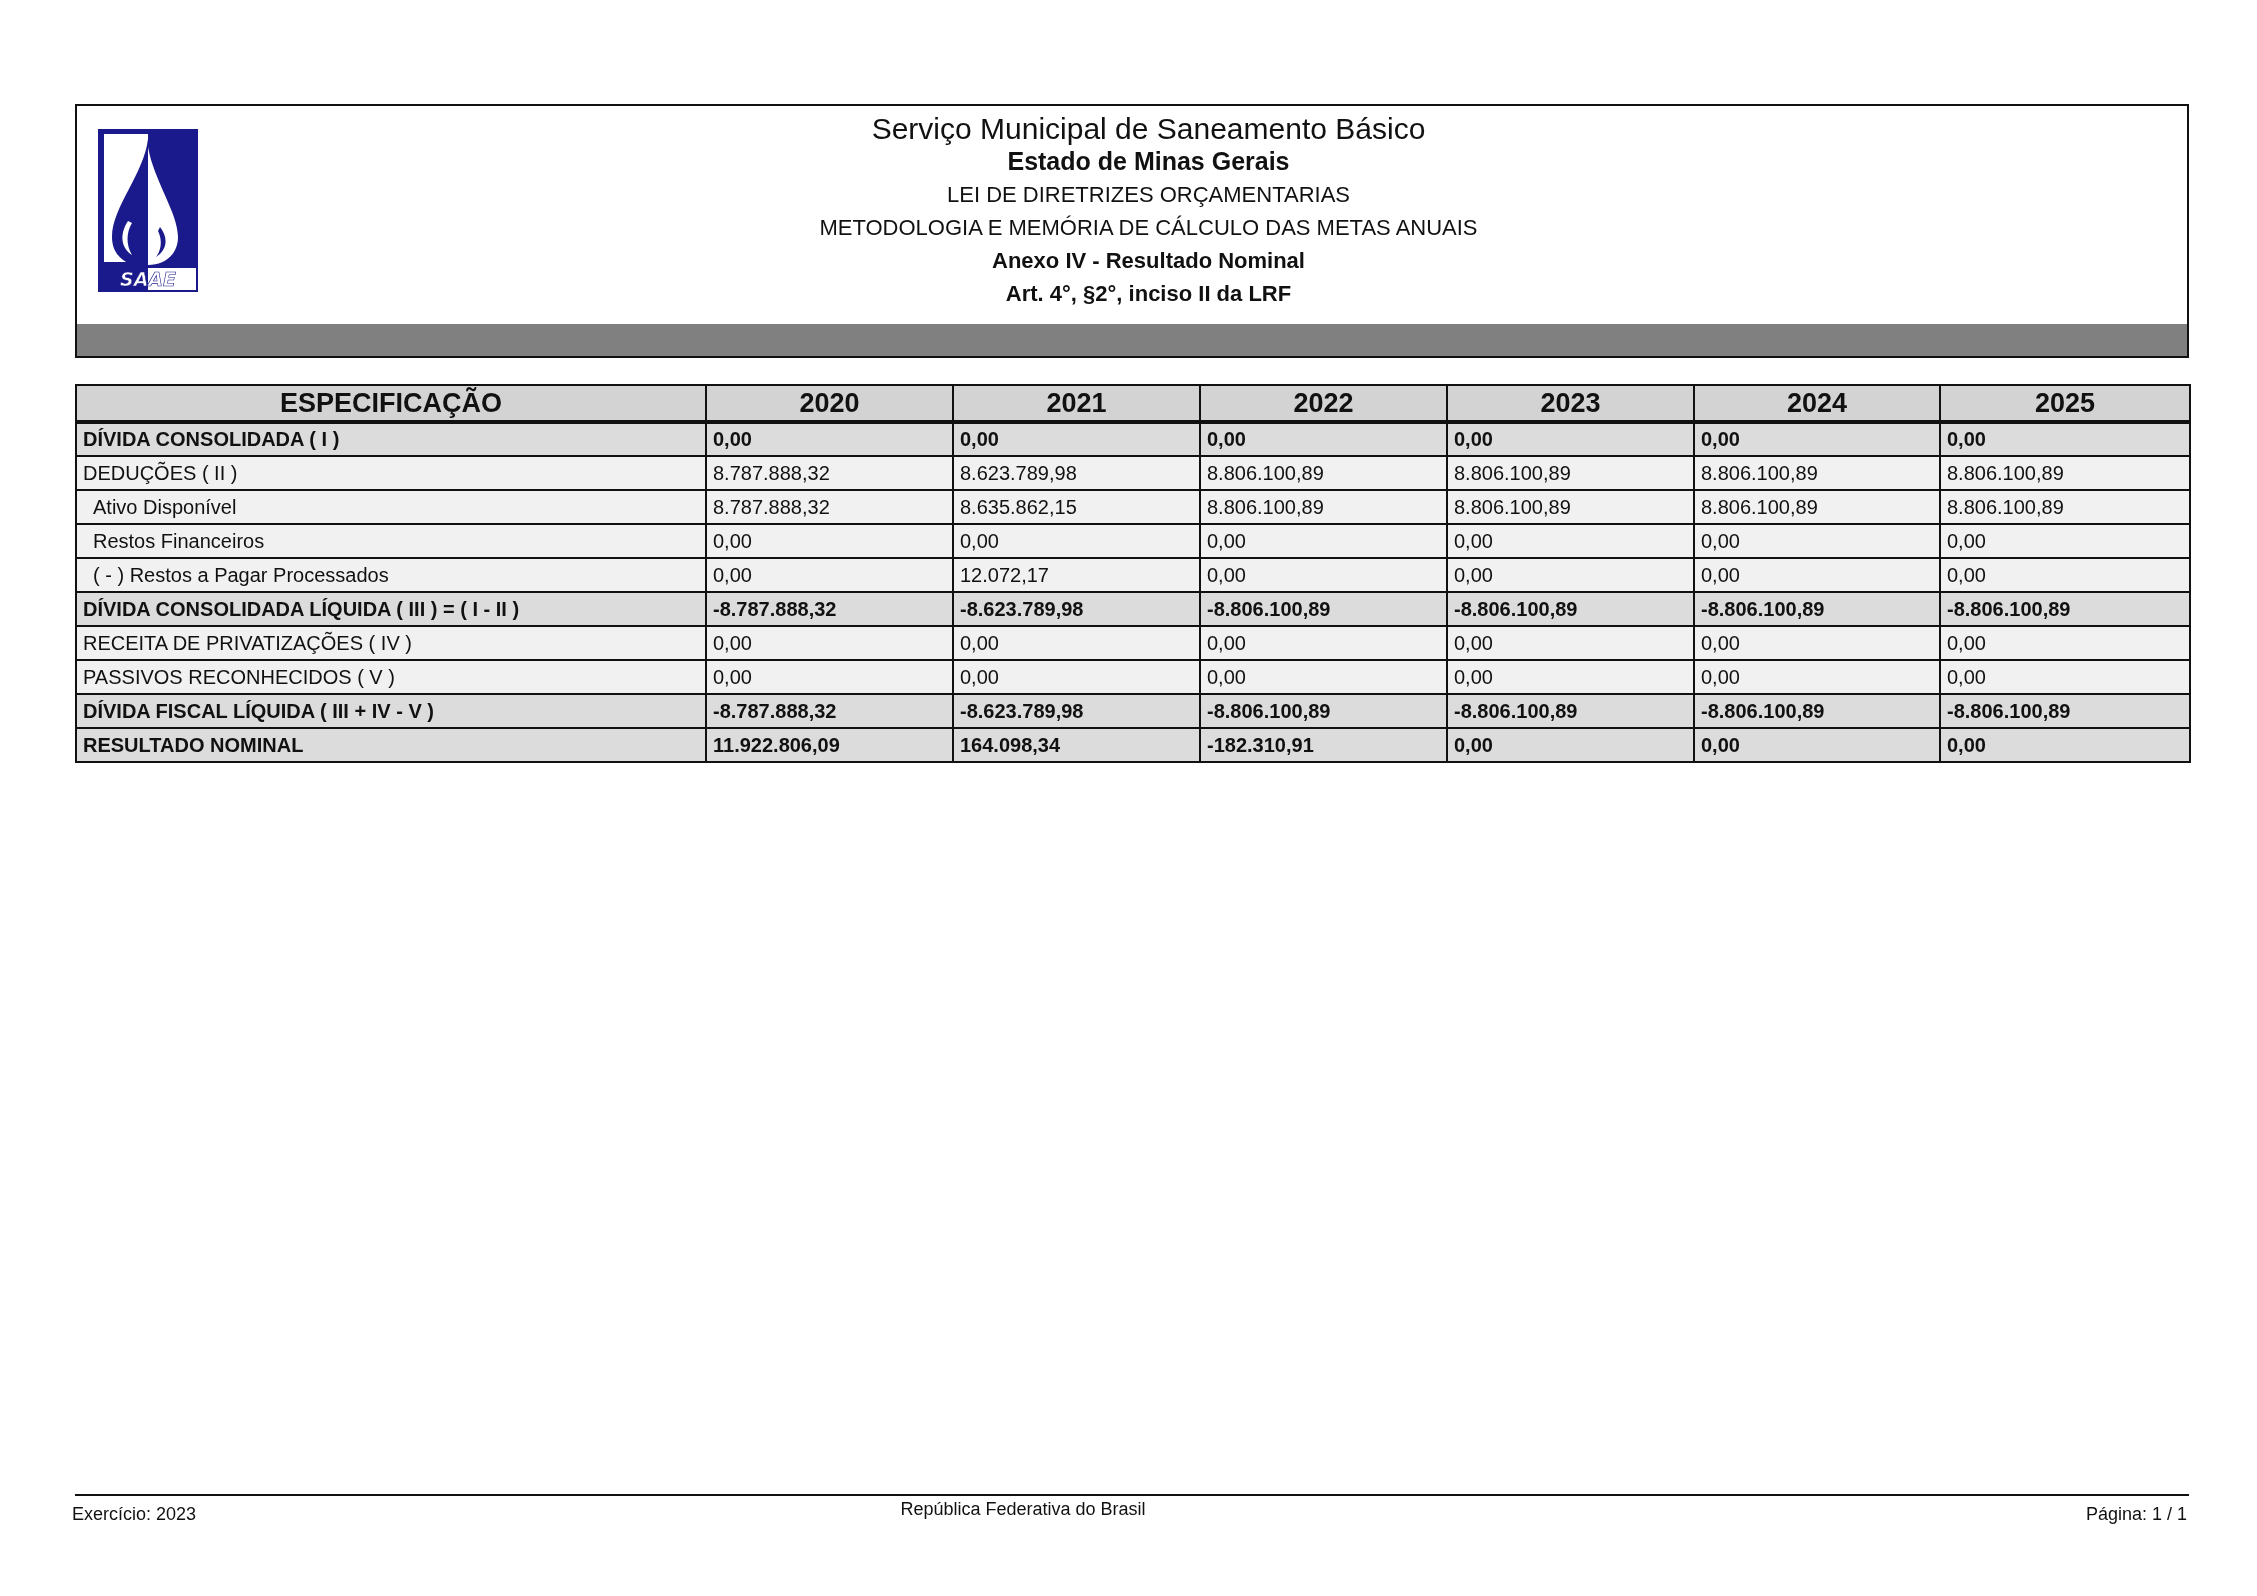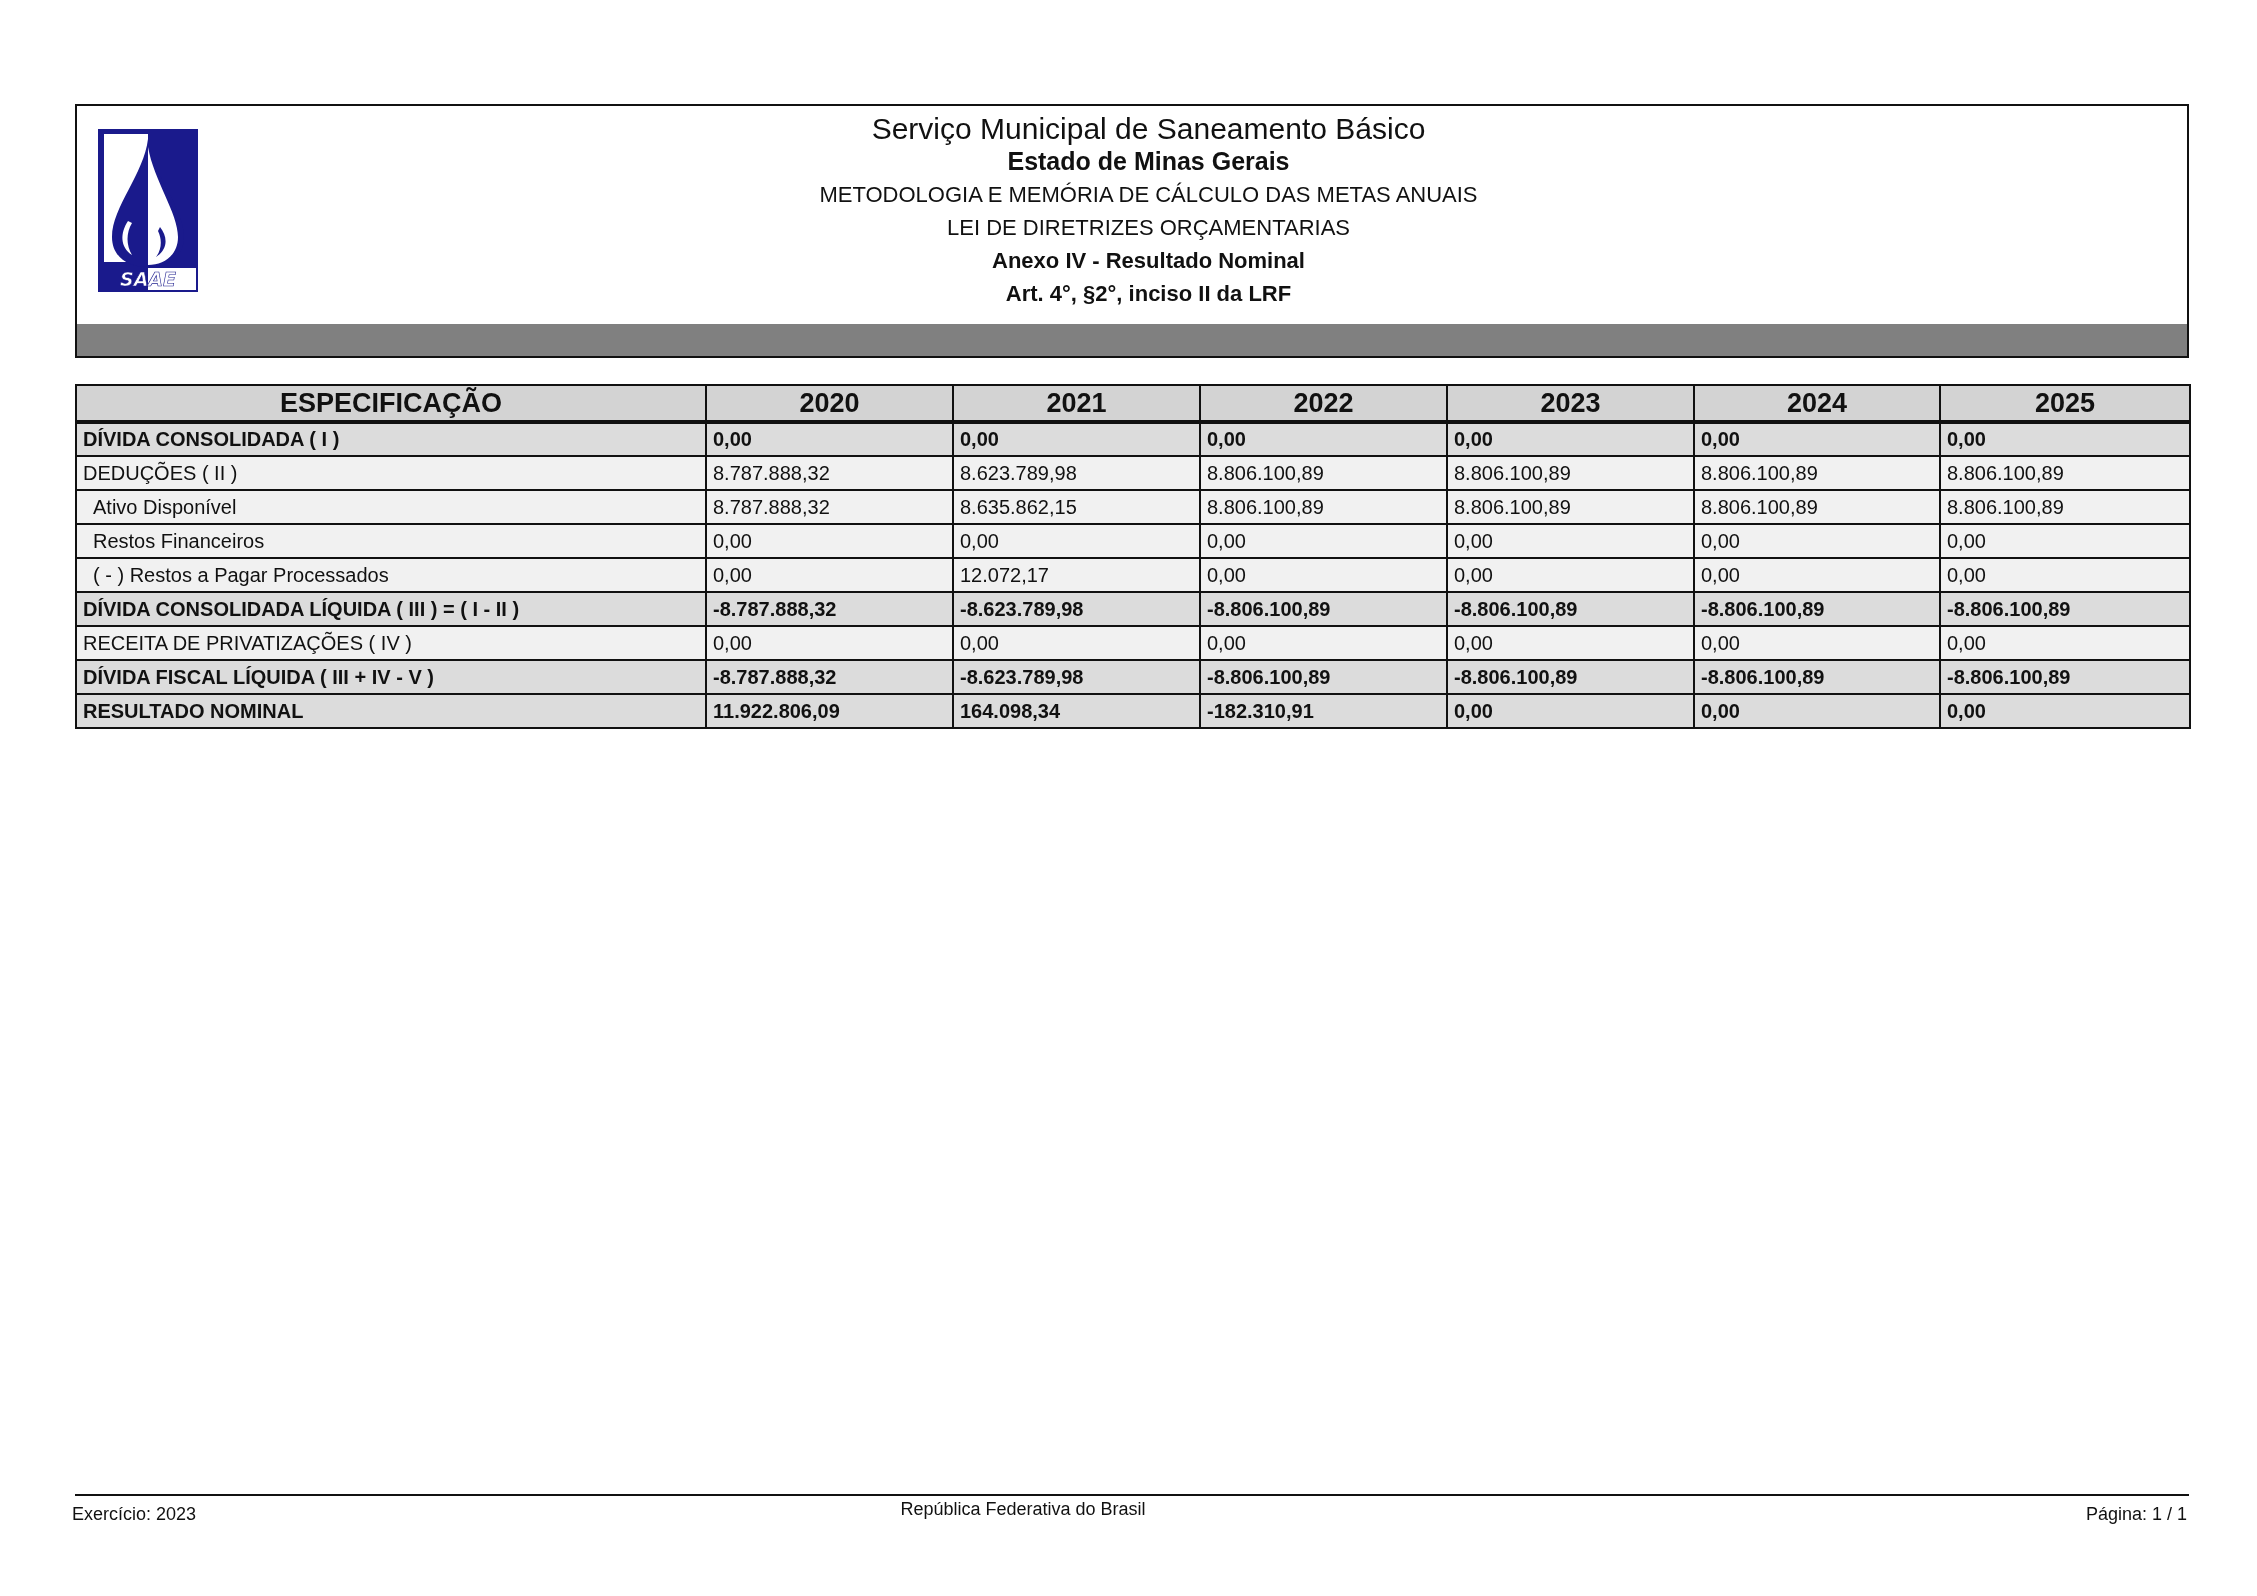--- a/index.html
+++ b/index.html
@@ -45,22 +45,22 @@
     <path d="M50 18 L50 136 C 66 136, 80 126, 80 108 C 80 84, 56 52, 50 18 Z" fill="#ffffff"></path>
     <path d="M30 92 C 22 104, 22 118, 34 126 C 28 116, 28 104, 34 94 Z" fill="#ffffff"></path>
     <path d="M62 98 C 70 108, 70 120, 58 128 C 64 120, 64 110, 60 102 Z" fill="#1a1a8c"></path>
     <rect x="2" y="139" width="96" height="22" fill="#ffffff"></rect>
     <rect x="2" y="139" width="48" height="22" fill="#1a1a8c"></rect>
     <text x="50" y="157" text-anchor="middle" font-family="DejaVu Sans, sans-serif" font-weight="bold" font-style="italic" font-size="19" fill="#ffffff" stroke="#1a1a8c" stroke-width="0.6">SAAE</text>
   </svg>
   <div class="titles">
     <div class="t1">Serviço Municipal de Saneamento Básico</div>
     <div class="t2">Estado de Minas Gerais</div>
+    <div class="t3">LEI DE DIRETRIZES ORÇAMENTARIAS</div>
     <div class="t3">METODOLOGIA E MEMÓRIA DE CÁLCULO DAS METAS ANUAIS</div>
-    <div class="t3">LEI DE DIRETRIZES ORÇAMENTARIAS</div>
     <div class="t4">Anexo IV - Resultado Nominal</div>
     <div class="t4">Art. 4°, §2°, inciso II da LRF</div>
   </div>
   <div class="header-band"></div>
 </div>
 
 <table class="report">
   <colgroup>
     <col style="width:630px">
       <col style="width:247px">
@@ -138,20 +138,29 @@
       </tr>
       <tr class="normal">
         <td>RECEITA DE PRIVATIZAÇÕES ( IV )</td>
         <td class="num">0,00</td>
         <td class="num">0,00</td>
         <td class="num">0,00</td>
         <td class="num">0,00</td>
         <td class="num">0,00</td>
         <td class="num">0,00</td>
       </tr>
+      <tr class="normal">
+        <td>PASSIVOS  RECONHECIDOS ( V )</td>
+        <td class="num">0,00</td>
+        <td class="num">0,00</td>
+        <td class="num">0,00</td>
+        <td class="num">0,00</td>
+        <td class="num">0,00</td>
+        <td class="num">0,00</td>
+      </tr>
       <tr class="bold">
         <td>DÍVIDA FISCAL LÍQUIDA ( III + IV - V )</td>
         <td class="num">-8.787.888,32</td>
         <td class="num">-8.623.789,98</td>
         <td class="num">-8.806.100,89</td>
         <td class="num">-8.806.100,89</td>
         <td class="num">-8.806.100,89</td>
         <td class="num">-8.806.100,89</td>
       </tr>
       <tr class="bold">

